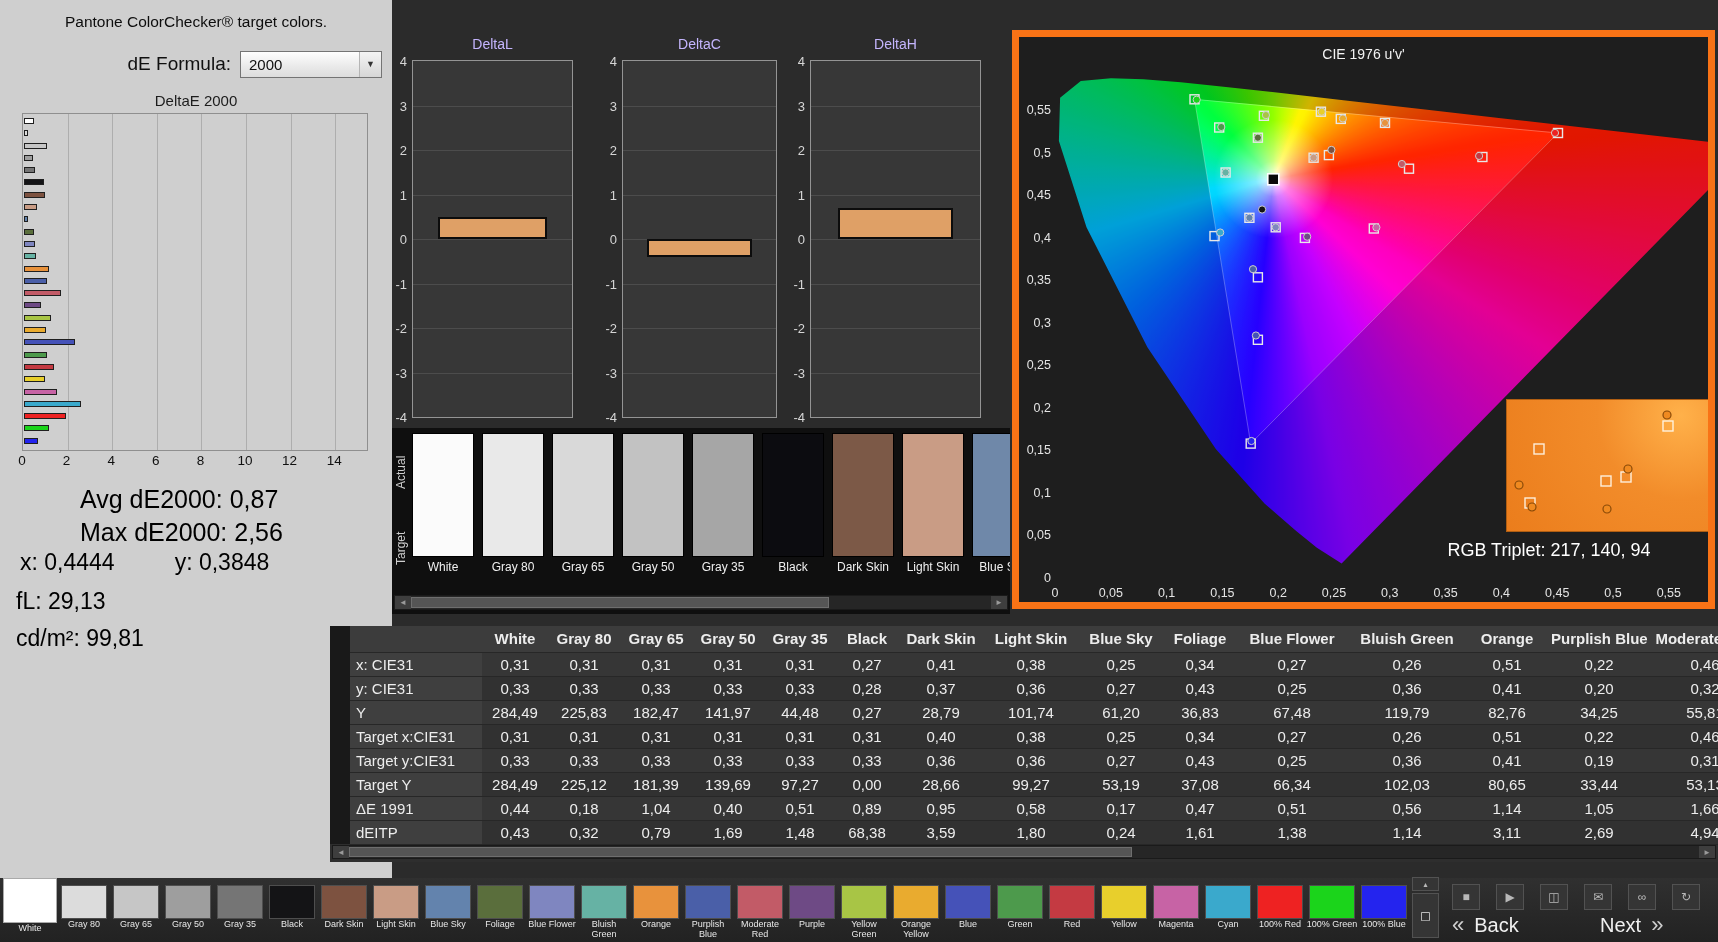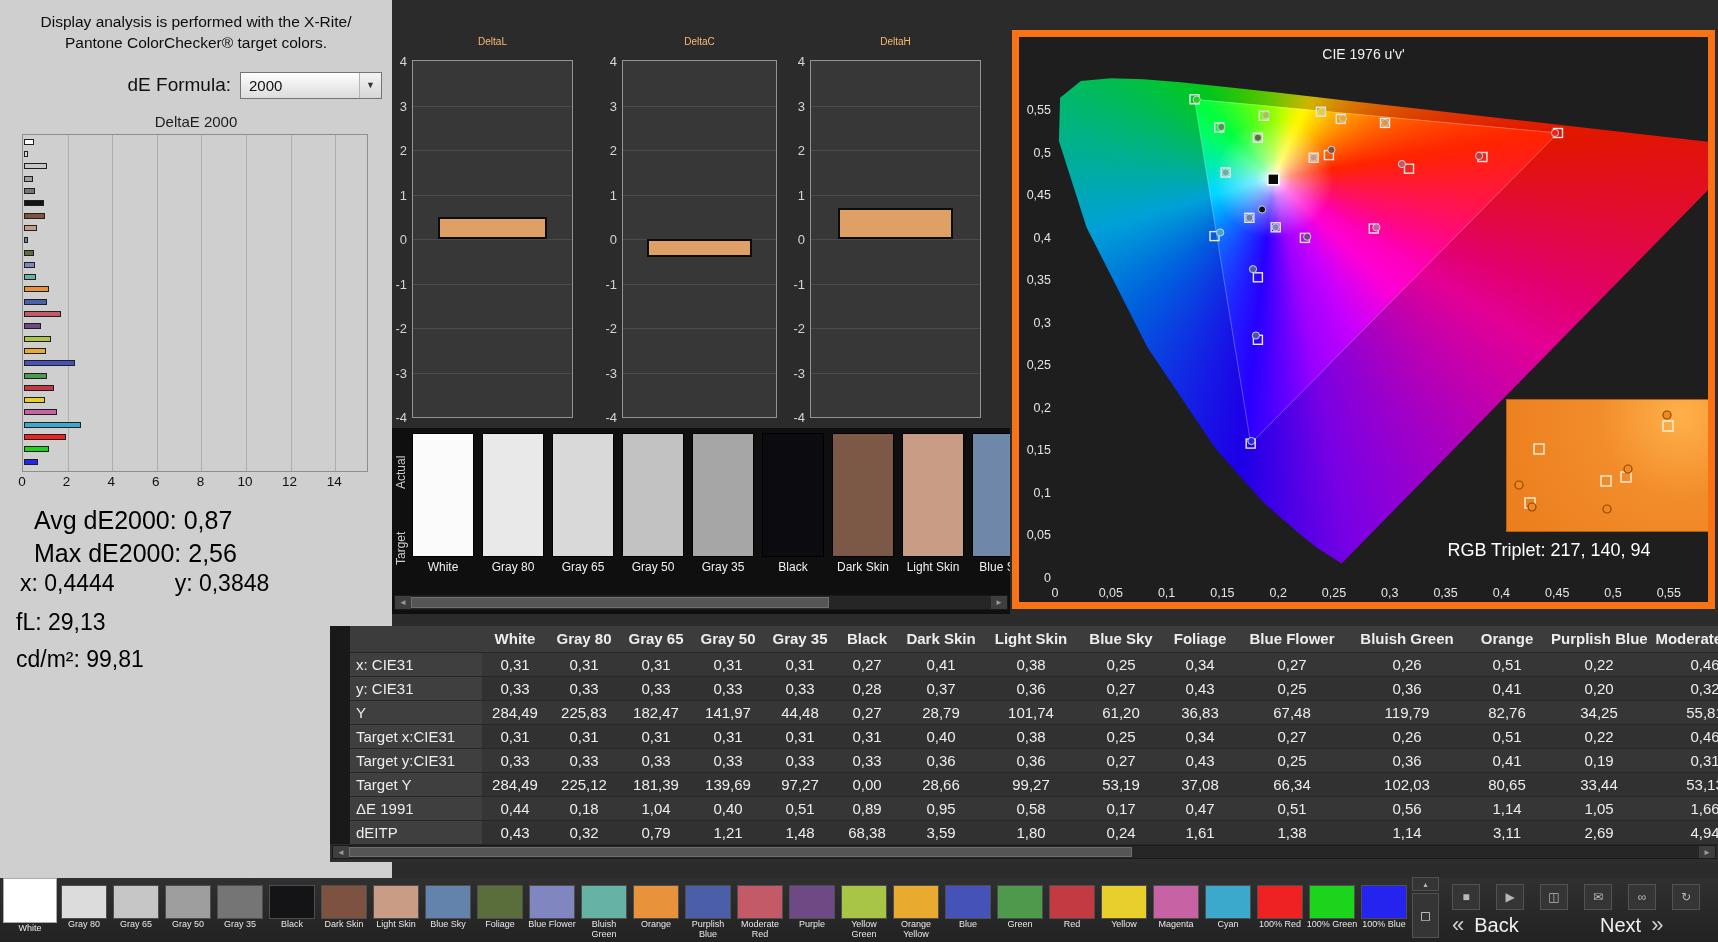--- a/index.html
+++ b/index.html
@@ -18,32 +18,32 @@
   #formula-caret{position:absolute;right:0;top:0;bottom:0;width:22px;display:flex;align-items:center;justify-content:center;
        font-size:9px;color:#333;border-left:1px solid #b5b5b5;background:linear-gradient(#f4f4f4,#d6d6d6);}
   #mini-title{margin-top:14px;text-align:center;font-size:15px;color:#1c1c1c;}
   #mini-plot{position:relative;margin:4px 24px 0 22px;height:338px;border:1px solid #8f8f8f;overflow:hidden;}
   .mini-grid{position:absolute;top:0;bottom:0;width:1px;background:#aeaeae;}
   .mini-bar{position:absolute;left:1px;height:6px;border:1px solid #1f1f1f;}
   #mini-xaxis{position:relative;margin:2px 24px 0 22px;height:20px;font-size:13.5px;color:#101010;}
   .mini-xtick{position:absolute;transform:translateX(-50%);}
   #stats{margin-top:10px;}
   .stat-line{font-size:25px;color:#000;line-height:1.32;}
-  #avg-line,#max-line{margin-left:34px;}
+  #avg-line,#max-line{margin-left:80px;}
   #current-heading{margin:16px 0 6px 14px;font-weight:bold;font-size:25px;color:#000;}
   #xy-line{margin-left:20px;font-size:23px;display:flex;gap:60px;color:#000;}
   #fl-line{margin:12px 0 0 16px;font-size:23px;color:#000;}
   #cd-line{margin:10px 0 0 16px;font-size:23px;color:#000;}
 
   
   .delta-chart{position:absolute;top:36px;height:382px;}
   #chart-deltal{left:412px;width:161px;}
   #chart-deltac{left:622px;width:155px;}
   #chart-deltah{left:810px;width:171px;}
-  .delta-title{text-align:center;font-size:10px;color:#fdba74;height:22px;}
+  .delta-title{text-align:center;font-size:14px;color:#c4b5fd;height:22px;}
   .delta-plot{position:absolute;left:0;right:0;top:24px;bottom:0;background:#373737;border:1px solid #949494;}
   .hgrid{position:absolute;left:0;right:0;height:1px;background:#4c4c4c;}
   .ytick{position:absolute;right:calc(100% + 6px);transform:translateY(-50%);font-size:13px;color:#d6d6d6;}
   .delta-bar{position:absolute;left:16%;width:68%;background:#dfa066;border:2px solid #0c0c0c;}
 
   
   #swatch-strip{position:absolute;left:392px;top:428px;width:618px;height:186px;background:#0f0f0f;overflow:hidden;}
   .rot-label{position:absolute;left:2px;width:15px;height:72px;font-size:12px;color:#cfcfcf;
        writing-mode:vertical-rl;transform:rotate(180deg);text-align:center;}
   #actual-label{top:8px;}
@@ -101,21 +101,20 @@
   #next-btn{left:1600px;}
   .navglyph{font-size:22px;color:#cfcfcf;}
 </style>
 </head>
 <body>
 
 <div id="app">
 
   <div id="left-panel">
     <div id="page-desc">
-      <div>Display analysis is performed with the X-Rite/</div>
       <div>Pantone ColorChecker® target colors.</div>
     </div>
     <div id="formula-row">
       <span id="formula-label">dE Formula:</span>
       <div id="formula-select">
         <span>2000</span>
         <span id="formula-caret">▼</span>
       </div>
     </div>
     <div id="mini-title">DeltaE 2000</div>
@@ -563,21 +562,21 @@
             <td>0,56</td>
             <td>1,14</td>
             <td>1,05</td>
             <td>1,66</td>
           </tr>
           <tr>
             <td class="rowlabel">dEITP</td>
             <td>0,43</td>
             <td>0,32</td>
             <td>0,79</td>
-            <td>1,21</td>
+            <td>1,69</td>
             <td>1,48</td>
             <td>68,38</td>
             <td>3,59</td>
             <td>1,80</td>
             <td>0,24</td>
             <td>1,61</td>
             <td>1,38</td>
             <td>1,14</td>
             <td>3,11</td>
             <td>2,69</td>

